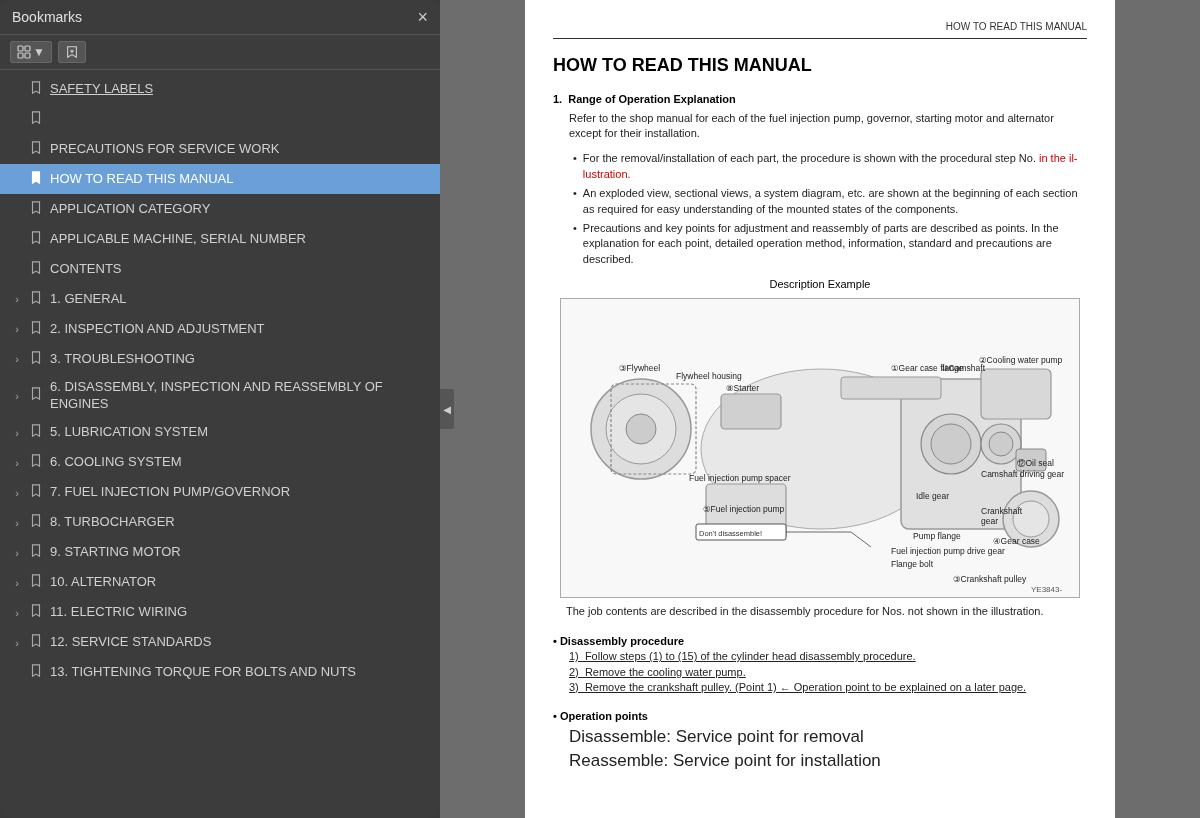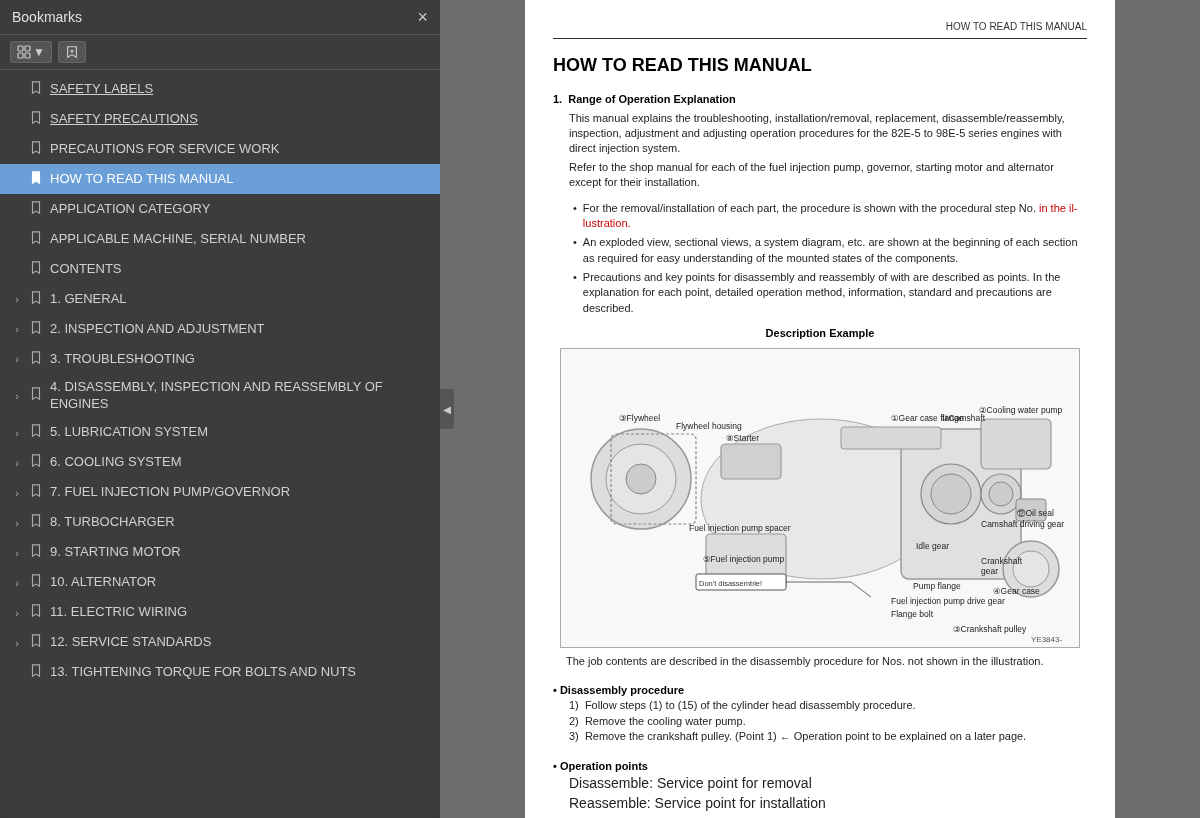--- a/index.html
+++ b/index.html
@@ -203,21 +203,21 @@
       display: flex;
       gap: 6px;
     }
 
     .bullet-item::before { content: "•"; }
 
     .section-block { margin-bottom: 10px; }
 
     .desc-title {
       text-align: center;
-      font-weight: bold;
+      font-weight: normal;
       font-size: 11px;
       color: #000;
       margin: 10px 0 6px;
     }
 
     .diagram-box {
       border: 1px solid #aaa;
       margin: 0 auto;
       width: 520px;
       height: 300px;
@@ -234,23 +234,23 @@
     }
 
     .job-contents-text {
       font-size: 11px;
       color: #222;
       margin: 6px 13px;
     }
 
     .disassembly-section { margin: 14px 0; }
     .disassembly-title { font-weight: bold; font-size: 11px; color: #000; }
-    .dis-list-item { font-size: 11px; color: #222; margin-left: 16px; }
-
-    .operation-item { font-size: 14px; color: #222; margin-left: 16px; }
+    .dis-list-item { font-size: 11px; color: #222; margin-left: 16px; text-decoration: underline; }
+
+    .operation-item { font-size: 17px; color: #222; margin-left: 16px; }
 
     .inline-red { color: #cc0000; }
   </style>
 </head>
 <body>
 
 <div id="left-panel">
   <div id="bookmarks-header">
     <span id="bookmarks-title">Bookmarks</span>
     <button id="close-btn">×</button>
@@ -280,21 +280,20 @@
         <span class="bookmark-icon"><svg viewBox="0 0 12 16" width="12" height="14">
             <path d="M2 1h8v13l-4-2.5L2 14V1z" fill="none" stroke="#aaa" stroke-width="1.3"></path>
           </svg></span>
         <span class="bookmark-text underline">SAFETY LABELS</span>
       </div>
       <div class="bookmark-item">
         <span class="expand-arrow empty">›</span>
         <span class="bookmark-icon"><svg viewBox="0 0 12 16" width="12" height="14">
             <path d="M2 1h8v13l-4-2.5L2 14V1z" fill="none" stroke="#aaa" stroke-width="1.3"></path>
           </svg></span>
-        <span class="bookmark-text underline">SAFETY PRECAUTIONS</span>
       </div>
       <div class="bookmark-item">
         <span class="expand-arrow empty">›</span>
         <span class="bookmark-icon"><svg viewBox="0 0 12 16" width="12" height="14">
             <path d="M2 1h8v13l-4-2.5L2 14V1z" fill="none" stroke="#aaa" stroke-width="1.3"></path>
           </svg></span>
         <span class="bookmark-text">PRECAUTIONS FOR SERVICE WORK</span>
       </div>
       <div class="bookmark-item active">
         <span class="expand-arrow empty">›</span>
@@ -343,21 +342,21 @@
         <span class="bookmark-icon"><svg viewBox="0 0 12 16" width="12" height="14">
             <path d="M2 1h8v13l-4-2.5L2 14V1z" fill="none" stroke="#aaa" stroke-width="1.3"></path>
           </svg></span>
         <span class="bookmark-text">3. TROUBLESHOOTING</span>
       </div>
       <div class="bookmark-item">
         <span class="expand-arrow">›</span>
         <span class="bookmark-icon"><svg viewBox="0 0 12 16" width="12" height="14">
             <path d="M2 1h8v13l-4-2.5L2 14V1z" fill="none" stroke="#aaa" stroke-width="1.3"></path>
           </svg></span>
-        <span class="bookmark-text">4. DISASSEMBLY, INSPECTION AND REASSEMBLY OF ENGINES</span>
+        <span class="bookmark-text">6. DISASSEMBLY, INSPECTION AND REASSEMBLY OF ENGINES</span>
       </div>
       <div class="bookmark-item">
         <span class="expand-arrow">›</span>
         <span class="bookmark-icon"><svg viewBox="0 0 12 16" width="12" height="14">
             <path d="M2 1h8v13l-4-2.5L2 14V1z" fill="none" stroke="#aaa" stroke-width="1.3"></path>
           </svg></span>
         <span class="bookmark-text">5. LUBRICATION SYSTEM</span>
       </div>
       <div class="bookmark-item">
         <span class="expand-arrow">›</span>
@@ -425,33 +424,32 @@
       <span>HOW TO READ THIS MANUAL</span>
     </div>
 
     <div class="page-main-title">HOW TO READ THIS MANUAL</div>
 
     <div class="section-block">
       <div>
         <span class="section-num">1.</span>&nbsp;
         <span class="section-title">Range of Operation Explanation</span>
       </div>
-      <p class="para-text">This manual explains the troubleshooting, installation/removal, replacement, disassemble/reassembly, inspection, adjustment and adjusting operation procedures for the 82E-5 to 98E-5 series engines with direct injection system.</p>
       <p class="para-text">Refer to the shop manual for each of the fuel injection pump, governor, starting motor and alternator except for their installation.</p>
     </div>
 
     <div class="section-block">
       <div class="bullet-item">
         <span>For the removal/installation of each part, the procedure is shown with the procedural step No. <span class="inline-red">in the il-lustration.</span></span>
       </div>
       <div class="bullet-item">
         <span>An exploded view, sectional views, a system diagram, etc. are shown at the beginning of each section as required for easy understanding of the mounted states of the components.</span>
       </div>
       <div class="bullet-item">
-        <span>Precautions and key points for disassembly and reassembly of with are described as points.  In the explanation for each point, detailed operation method, information, standard and precautions are described.</span>
+        <span>Precautions and key points for adjustment and reassembly of parts are described as points.  In the explanation for each point, detailed operation method, information, standard and precautions are described.</span>
       </div>
     </div>
 
     <div class="desc-title">Description Example</div>
 
     <div class="diagram-box">
       <svg width="520" height="300" viewBox="0 0 520 300">
 
         <ellipse cx="260" cy="150" rx="120" ry="80" fill="#e8e8e8" stroke="#aaa" stroke-width="1"></ellipse>
 

